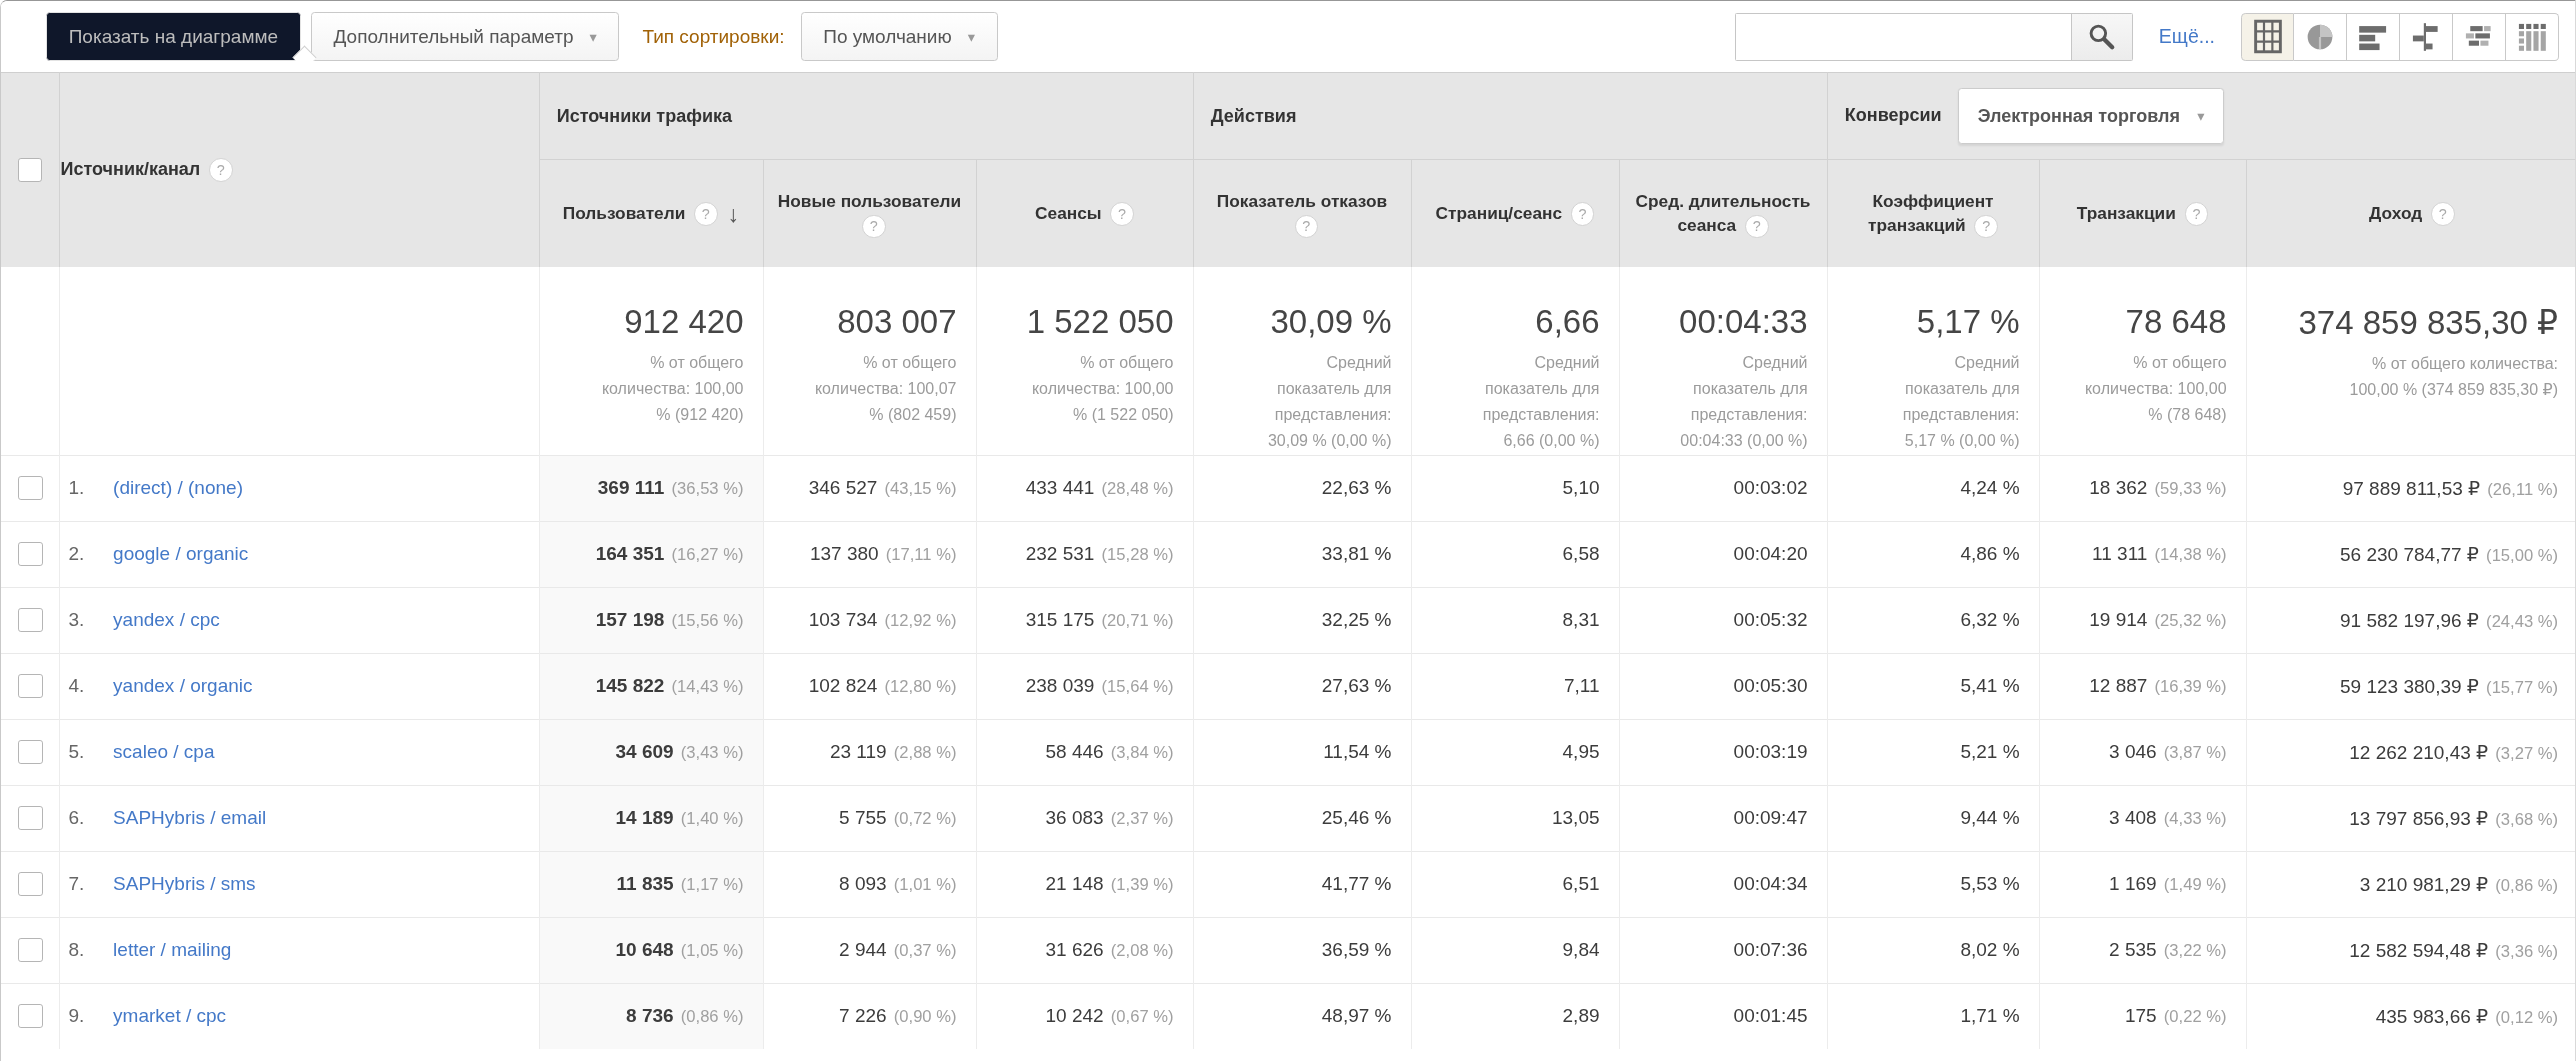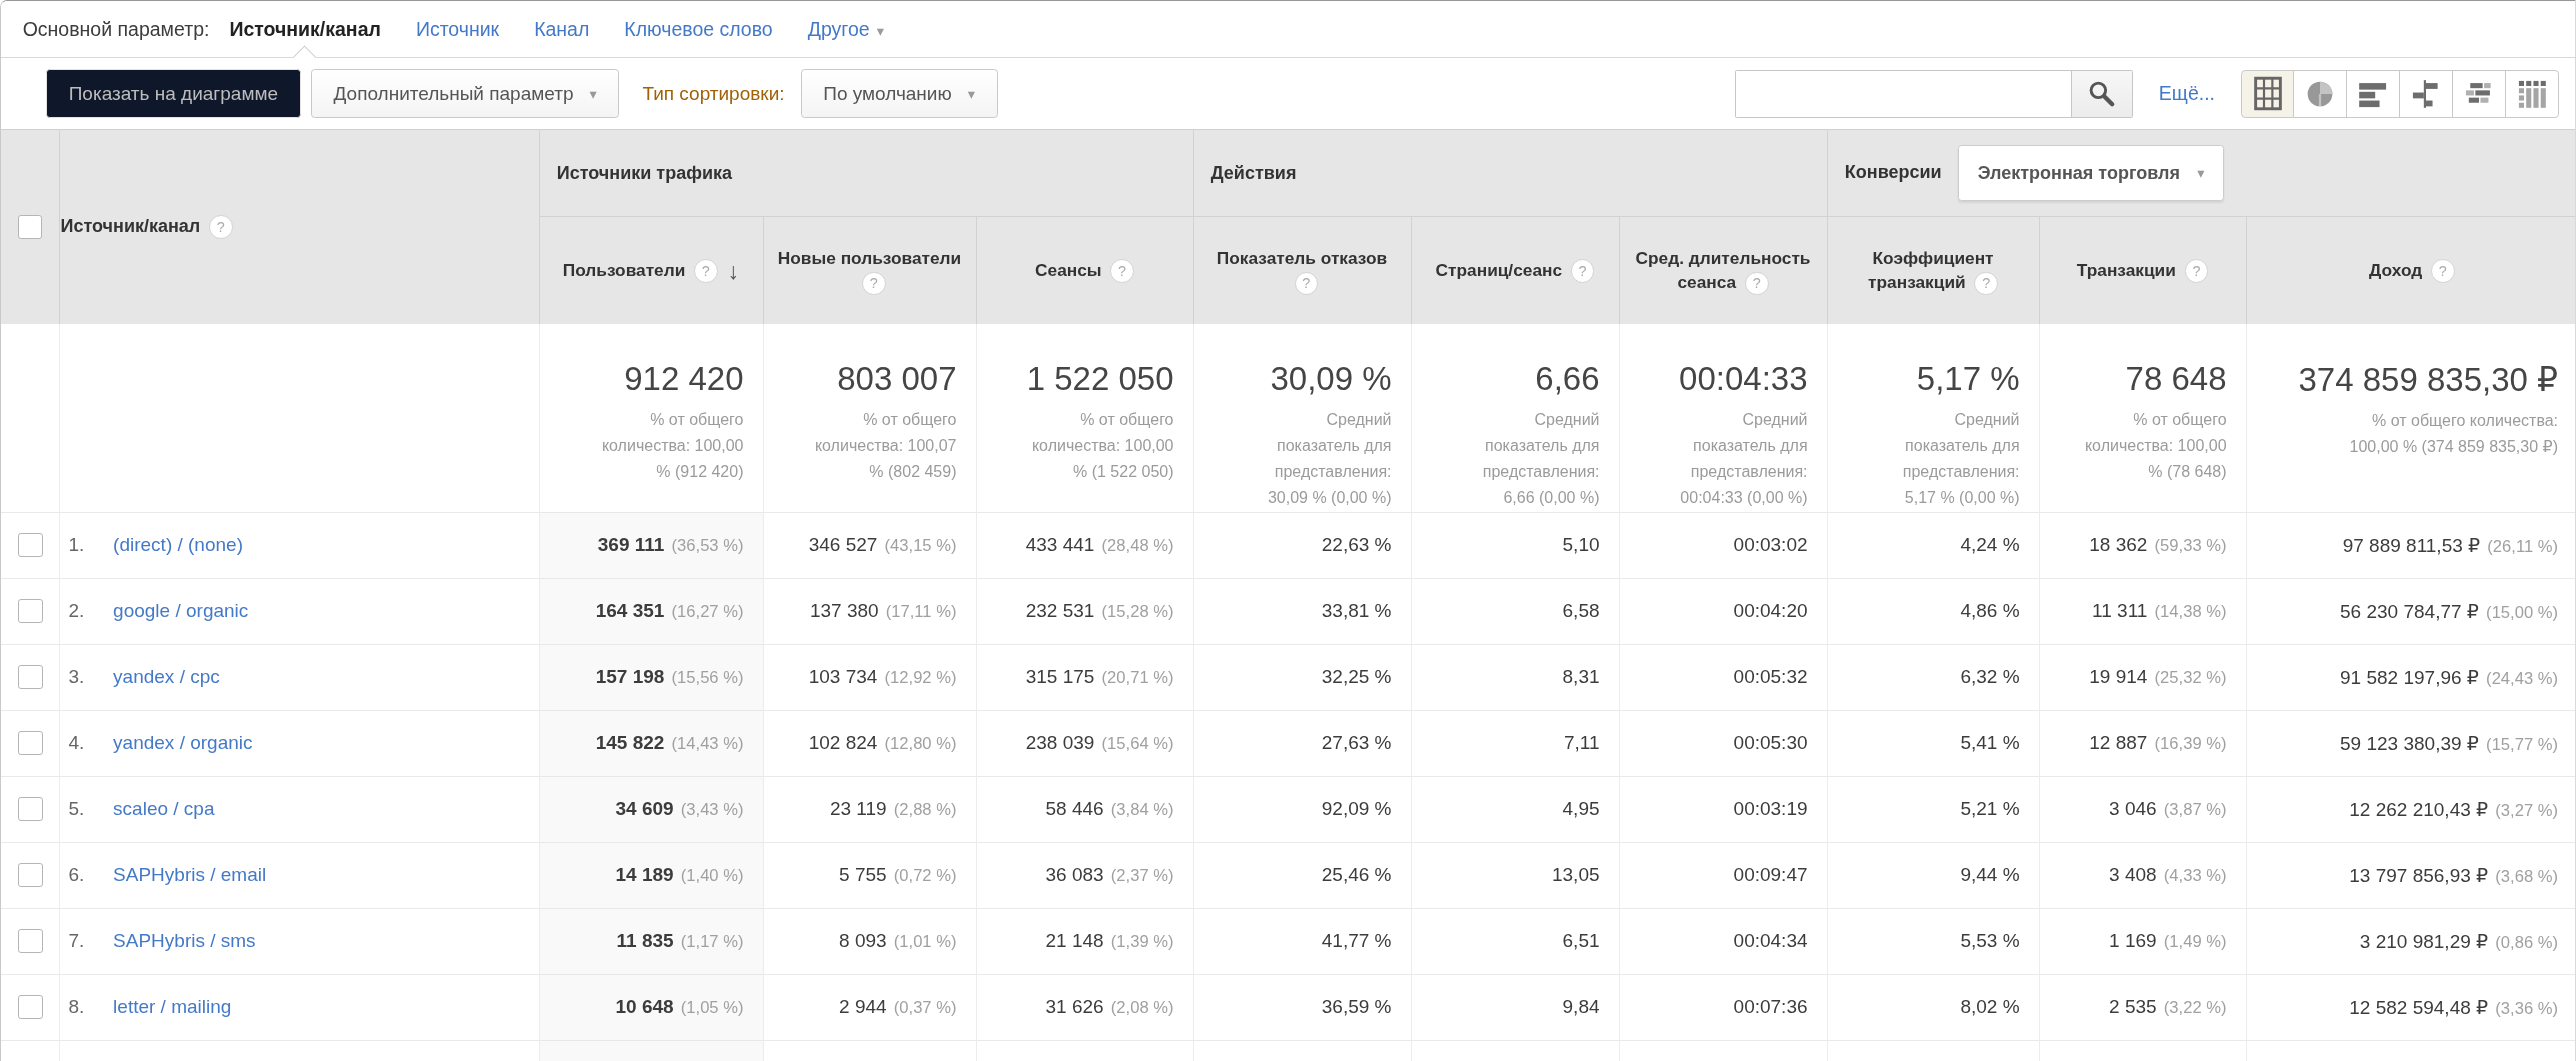--- a/index.html
+++ b/index.html
@@ -74,28 +74,20 @@
   .idx{display:inline-block;min-width:33px;color:#666;}
   .dim-link{color:#4479c8;text-decoration:none;cursor:pointer;margin-left:11.6px;}
   td.bold{font-weight:bold;}
   .pct{color:#a0a0a0;font-size:16.6px;margin-left:7.2px;font-weight:normal;}
 </style>
 </head>
 <body>
 
 <div class="app">
 
-  <div class="primary-bar">
-    <span class="plabel">Основной параметр:</span>
-    <span class="ptab selected">Источник/канал</span>
-    <span class="ptab link">Источник</span>
-    <span class="ptab link">Канал</span>
-    <span class="ptab link">Ключевое слово</span>
-    <span class="ptab link"><span>Другое</span><span class="caret">▾</span></span>
-  </div>
   <div class="notch"></div>
 
   <div class="toolbar">
     <button class="btn disabled">Показать на диаграмме</button>
     <span class="gap"></span>
     <button class="btn">
         <span>Дополнительный параметр</span>
         <span class="caret">▾</span>
       </button>
     <span class="sort-label">Тип сортировки:</span>
@@ -324,21 +316,21 @@
     </tr>
 
     <tr class="data-row">
       <td class="cb-cell">
             <span class="checkbox"></span>
           </td>
       <td class="dim-cell"><span class="idx">5.</span><a class="dim-link">scaleo / cpa</a></td>
       <td class="sorted bold"><span>34 609</span><span class="pct">(3,43 %)</span></td>
       <td><span>23 119</span><span class="pct">(2,88 %)</span></td>
       <td><span>58 446</span><span class="pct">(3,84 %)</span></td>
-      <td>92,09 %</td>
+      <td>11,54 %</td>
       <td>4,95</td>
       <td>00:03:19</td>
       <td>5,21 %</td>
       <td><span>3 046</span><span class="pct">(3,87 %)</span></td>
       <td><span>12 262 210,43 ₽</span><span class="pct">(3,27 %)</span></td>
     </tr>
 
     <tr class="data-row">
       <td class="cb-cell">
             <span class="checkbox"></span>

